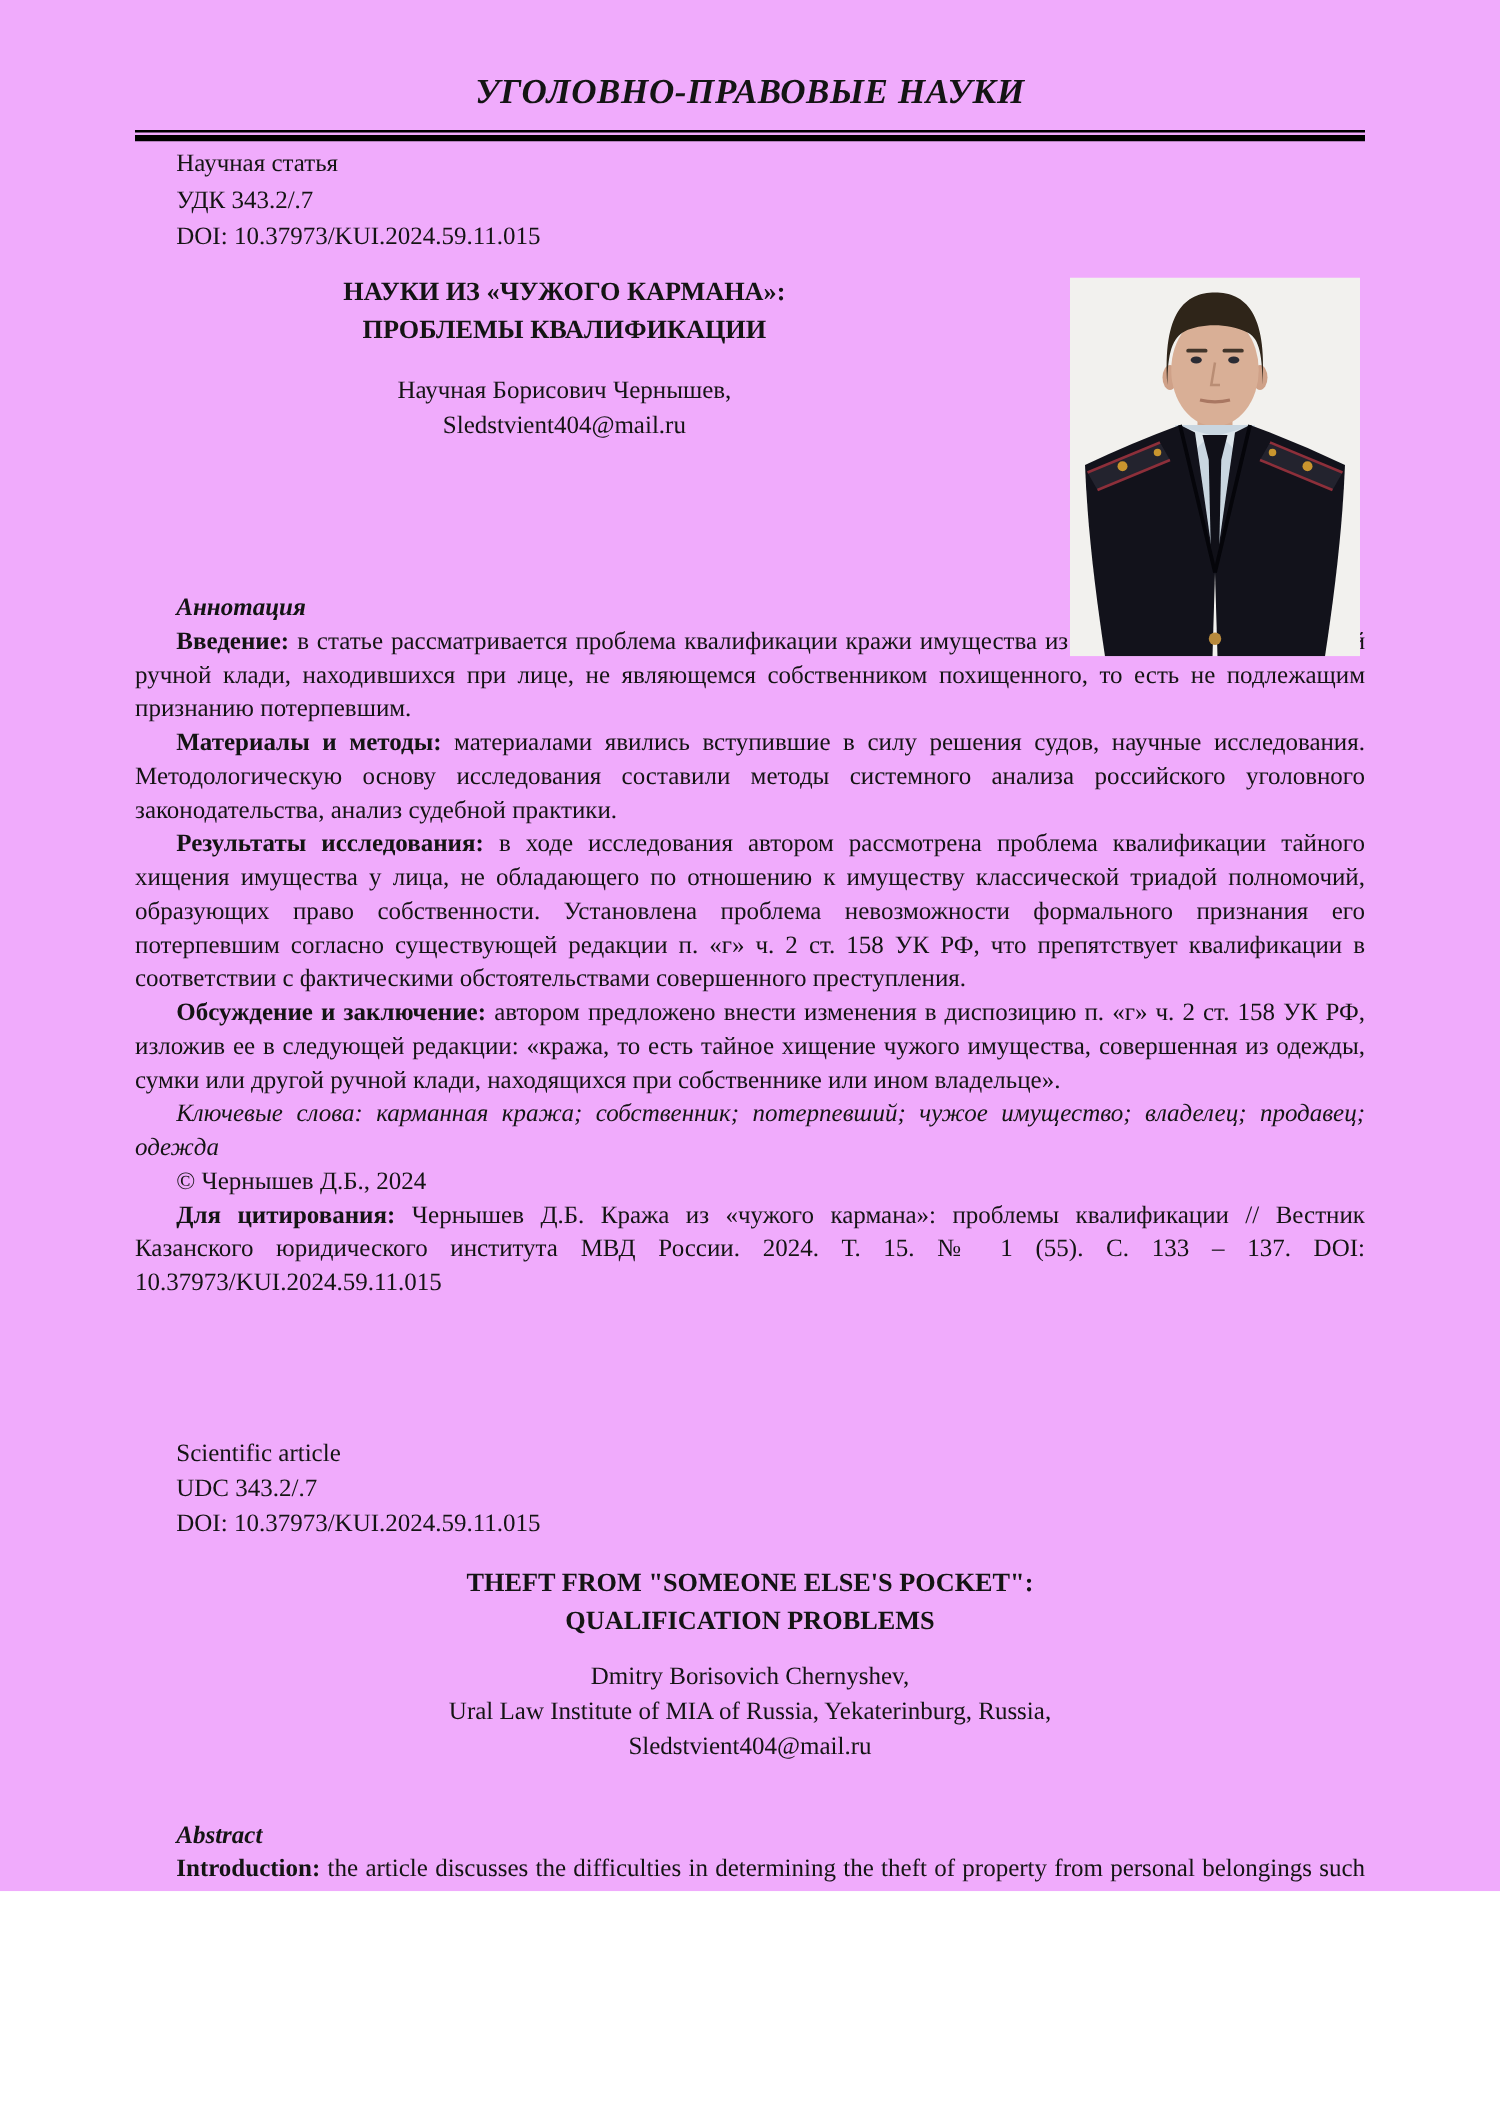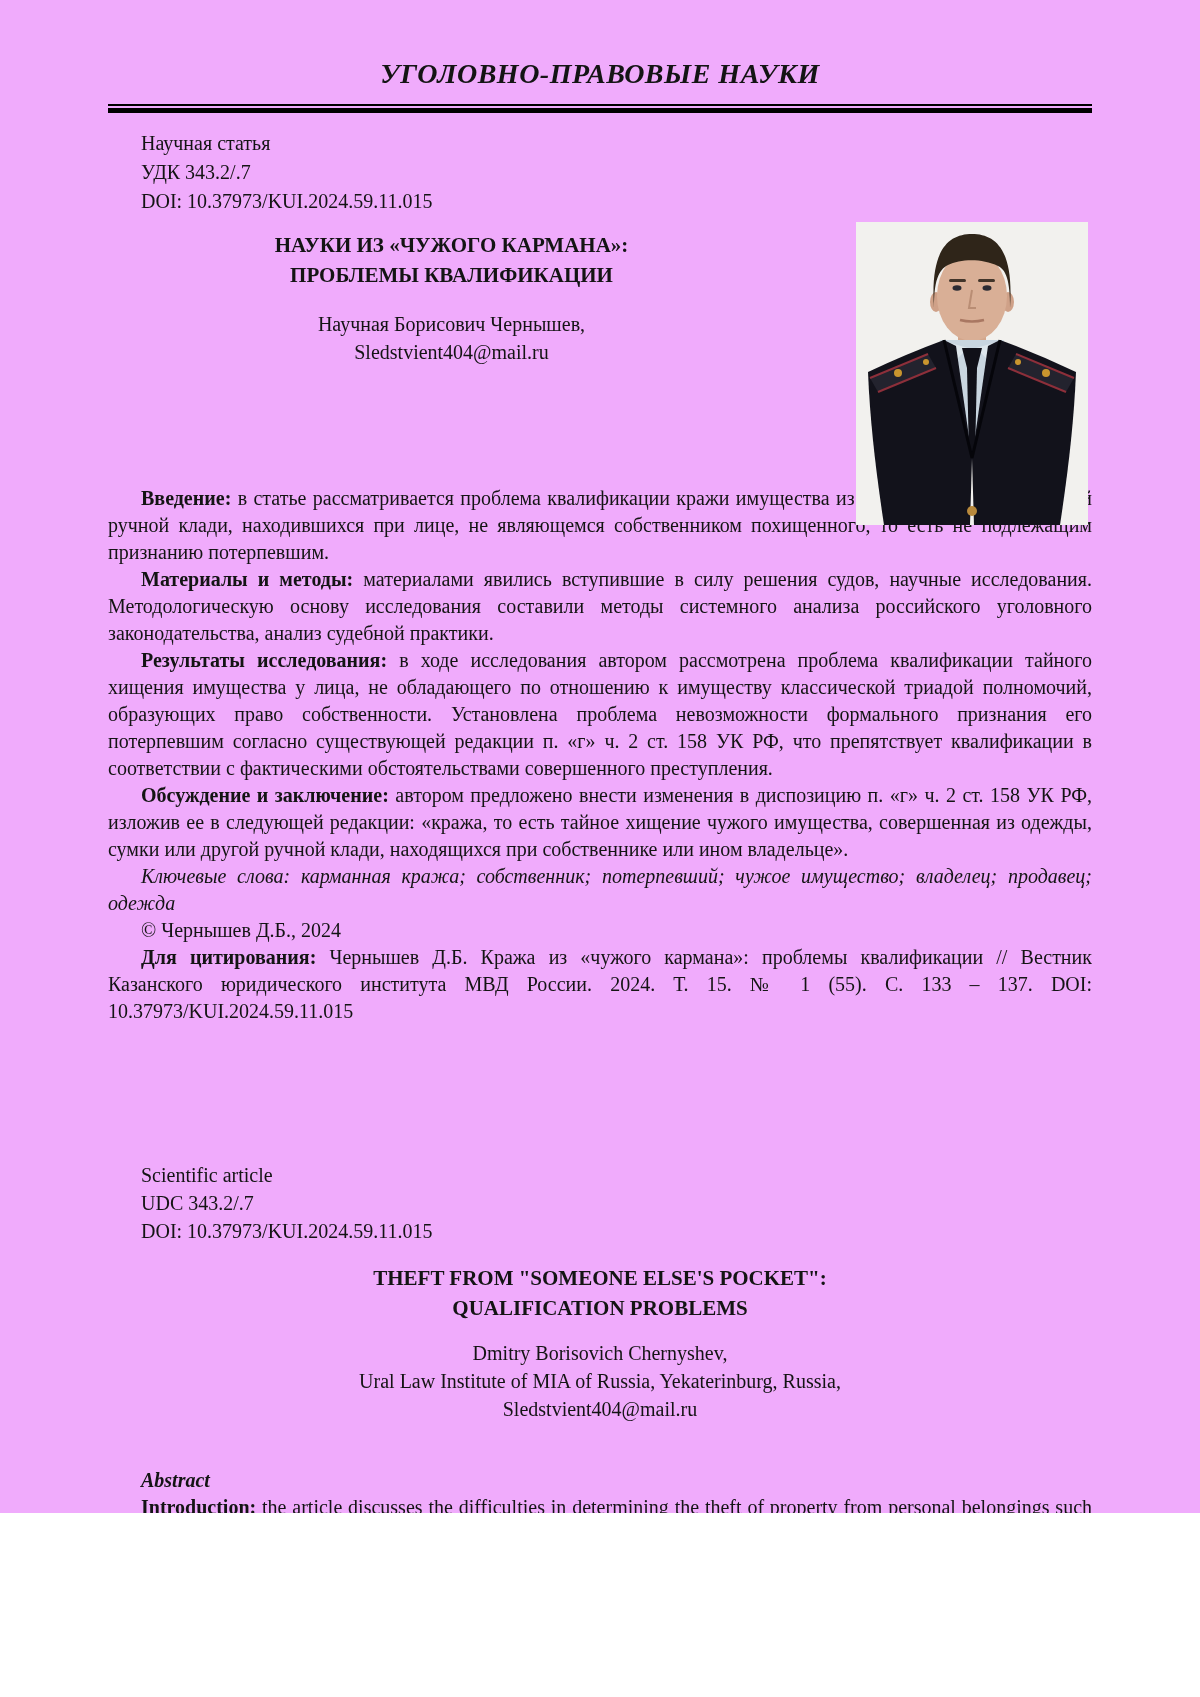--- a/index.html
+++ b/index.html
@@ -16,21 +16,21 @@
   .running-head {
     padding-top:57px;
     text-align:center;
     font-size:28px; line-height:34px;
     font-weight:bold; font-style:italic;
     letter-spacing:0.5px;
   }
   .rule-thin  { height:2px; background:#000; margin-top:13px; }
   .rule-thick { height:5px; background:#000; margin-top:2px; }
 
-  .meta { margin-top:16px; font-size:20px; line-height:29px; }
+  .meta { margin-top:4px; font-size:20px; line-height:29px; }
   .meta > div { padding-left:33px; }
 
   .ru-head { width:687px; text-align:center; }
   .title-ru { margin-top:14px; font-weight:bold; font-size:21px; line-height:30px; }
   .authors-ru { margin-top:20px; font-size:20px; line-height:28px; }
 
   .annotation { margin-top:119px; min-height:676px; }
   .annotation p, .abstract p {
     margin:0; font-size:20px; line-height:27px;
     text-indent:33px; text-align:justify;
@@ -76,20 +76,21 @@
         <div>НАУКИ ИЗ «ЧУЖОГО КАРМАНА»:</div>
         <div>ПРОБЛЕМЫ КВАЛИФИКАЦИИ</div>
       </div>
       <div class="authors-ru">
         <div>Научная Борисович Чернышев,</div>
         <div>Sledstvient404@mail.ru</div>
       </div>
     </div>
 
     <div class="annotation">
+      <p class="heading-italic">Аннотация</p>
       <p><span class="lead">Введение:</span> <span>в статье рассматривается проблема квалификации кражи имущества из одежды, сумки или другой ручной клади, находившихся при лице, не являющемся собственником похищенного, то есть не подлежащим признанию потерпевшим.</span></p>
       <p><span class="lead">Материалы и методы:</span> <span>материалами явились вступившие в силу решения судов, научные исследования. Методологическую основу исследования составили методы системного анализа российского уголовного законодательства, анализ судебной практики.</span></p>
       <p><span class="lead">Результаты исследования:</span> <span>в ходе исследования автором рассмотрена проблема квалификации тайного хищения имущества у лица, не обладающего по отношению к имуществу классической триадой полномочий, образующих право собственности. Установлена проблема невозможности формального признания его потерпевшим согласно существующей редакции п. «г» ч. 2 ст. 158 УК РФ, что препятствует квалификации в соответствии с фактическими обстоятельствами совершенного преступления.</span></p>
       <p><span class="lead">Обсуждение и заключение:</span> <span>автором предложено внести изменения в диспозицию п. «г» ч. 2 ст. 158 УК РФ, изложив ее в следующей редакции: «кража, то есть тайное хищение чужого имущества, совершенная из одежды, сумки или другой ручной клади, находящихся при собственнике или ином владельце».</span></p>
       <p class="keywords"><span>Ключевые слова:</span> <span>карманная кража; собственник; потерпевший; чужое имущество; владелец; продавец; одежда</span></p>
       <p>© Чернышев Д.Б., 2024</p>
       <p><span class="lead">Для цитирования:</span> <span>Чернышев Д.Б. Кража из «чужого кармана»: проблемы квалификации // Вестник Казанского юридического института МВД России. 2024. Т. 15. № 1 (55). С. 133 – 137. DOI: 10.37973/KUI.2024.59.11.015</span></p>
     </div>
 
     <div class="meta en-meta">

